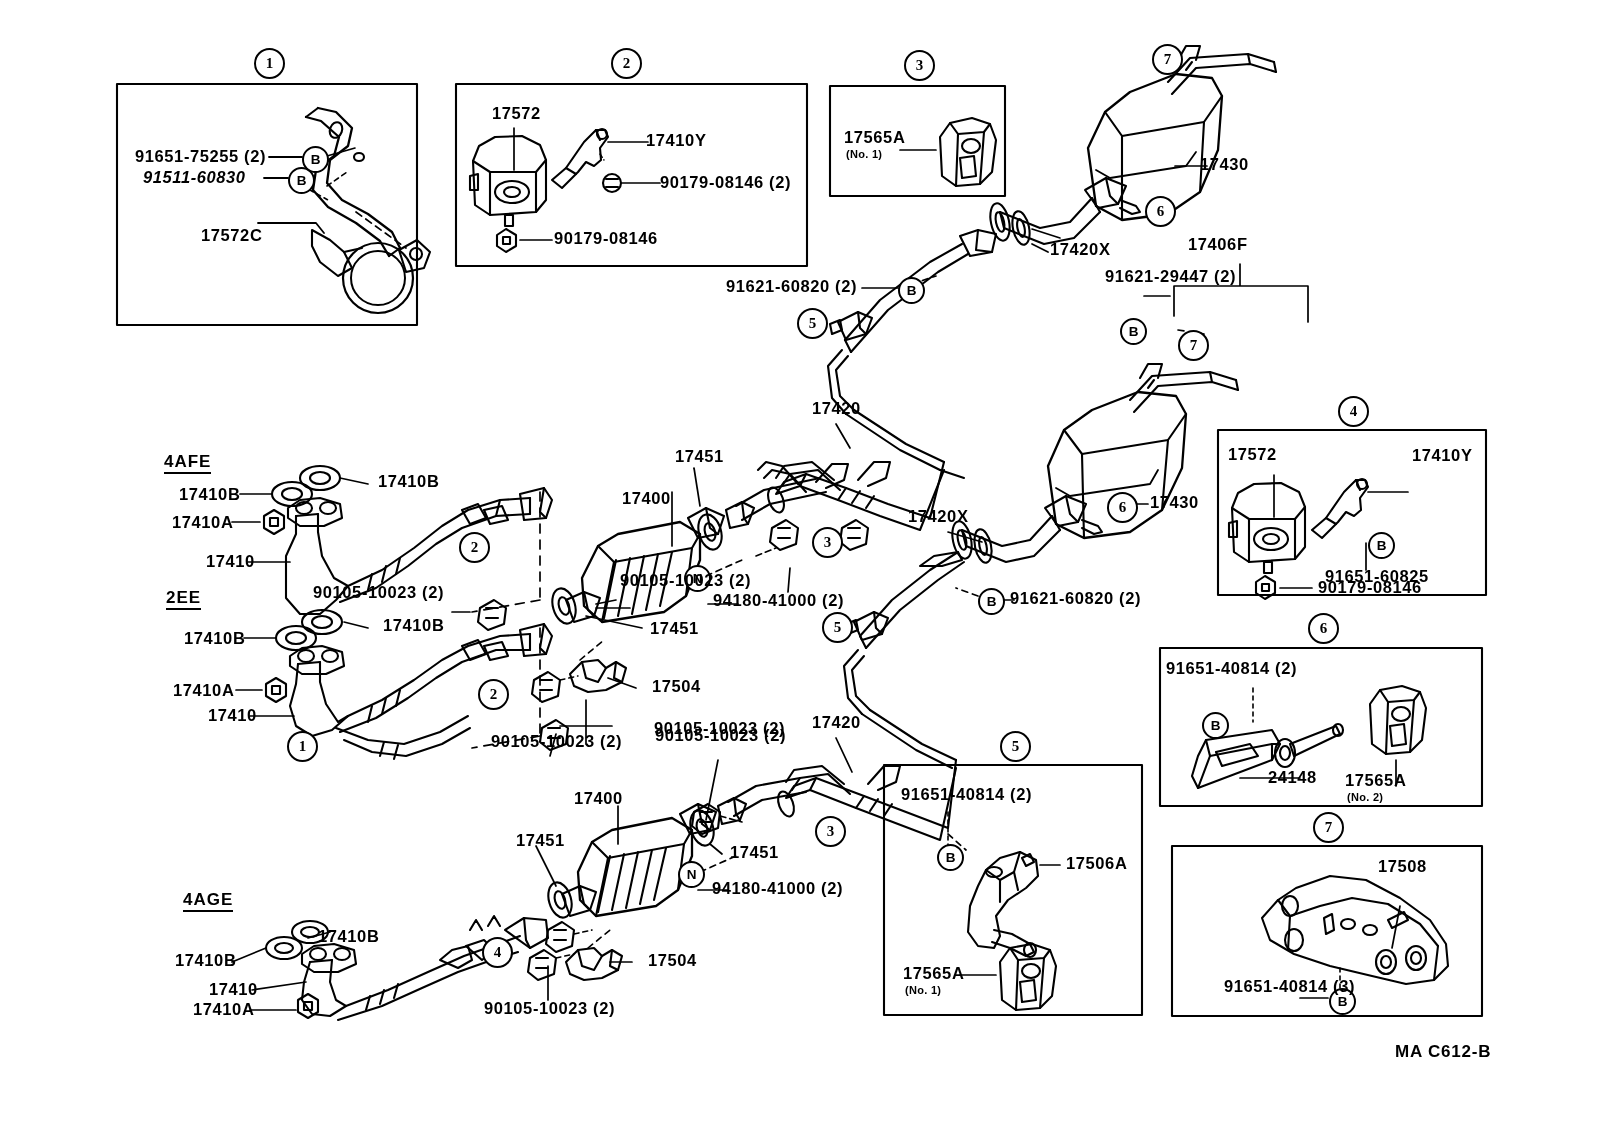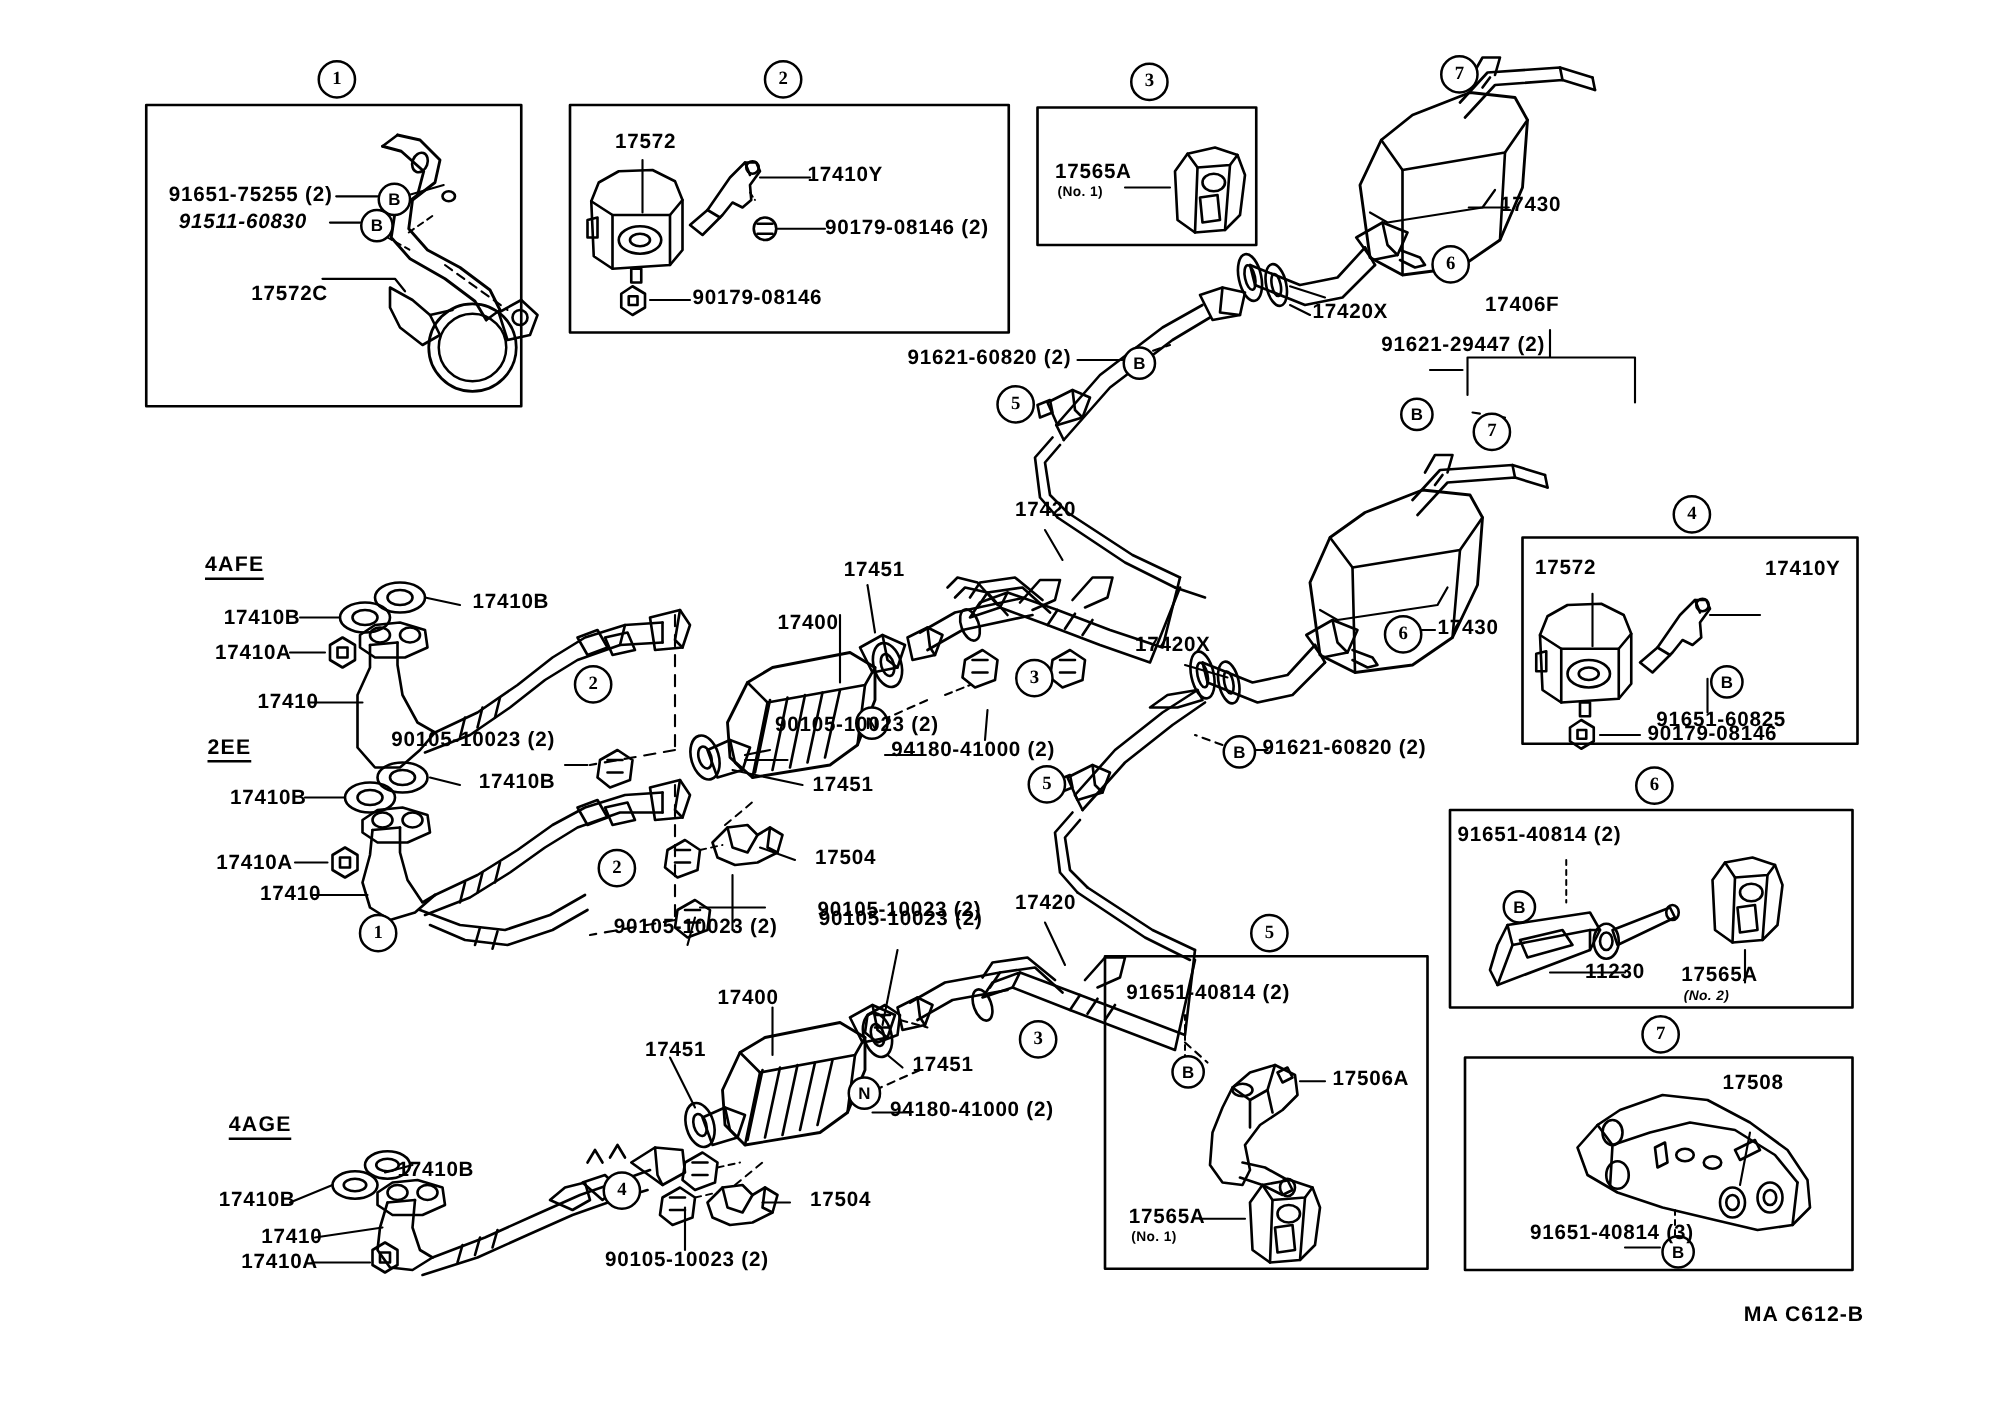--- a/index.html
+++ b/index.html
@@ -502,23 +502,23 @@
   <div class="lbl" style="left:1325px;top:568px;">91651-60825</div>
 
   <div class="lbl" style="left:1318px;top:579px;">90179-08146</div>
 
   <div class="lbl" style="left:901px;top:786px;">91651-40814 (2)</div>
   <div class="lbl" style="left:1066px;top:855px;">17506A</div>
   <div class="lbl" style="left:903px;top:965px;">17565A</div>
   <div class="lbl sm" style="left:905px;top:985px;">(No. 1)</div>
 
   <div class="lbl" style="left:1166px;top:660px;">91651-40814 (2)</div>
-  <div class="lbl" style="left:1268px;top:769px;">11230</div>
+  <div class="lbl" style="left:1268px;top:769px;">24148</div>
   <div class="lbl" style="left:1345px;top:772px;">17565A</div>
-  <div class="lbl sm" style="left:1347px;top:792px;font-style:italic;">(No. 2)</div>
+  <div class="lbl sm" style="left:1347px;top:792px;">(No. 2)</div>
 
   <div class="lbl" style="left:1378px;top:858px;">17508</div>
   <div class="lbl" style="left:1224px;top:978px;">91651-40814 (3)</div>
 
   <div class="lbl" style="left:1200px;top:156px;">17430</div>
   <div class="lbl" style="left:1150px;top:494px;">17430</div>
   <div class="lbl" style="left:1188px;top:236px;">17406F</div>
   <div class="lbl" style="left:1105px;top:268px;">91621-29447 (2)</div>
   <div class="lbl" style="left:1050px;top:241px;">17420X</div>
   <div class="lbl" style="left:908px;top:508px;">17420X</div>
@@ -535,21 +535,21 @@
   <div class="lbl" style="left:730px;top:844px;">17451</div>
   <div class="lbl" style="left:620px;top:572px;">90105-10023 (2)</div>
   <div class="lbl" style="left:713px;top:592px;">94180-41000 (2)</div>
   <div class="lbl" style="left:712px;top:880px;">94180-41000 (2)</div>
   <div class="lbl" style="left:654px;top:720px;">90105-10023 (2)</div>
   <div class="lbl" style="left:652px;top:678px;">17504</div>
   <div class="lbl" style="left:648px;top:952px;">17504</div>
   <div class="lbl" style="left:491px;top:733px;">90105-10023 (2)</div>
   <div class="lbl" style="left:484px;top:1000px;">90105-10023 (2)</div>
 
-  <div class="lbl eng" style="left:164px;top:443px;text-align:right;">4AFE</div>
+  <div class="lbl eng" style="left:164px;top:453px;text-align:right;">4AFE</div>
   <div class="lbl eng" style="left:166px;top:589px;">2EE</div>
   <div class="lbl eng" style="left:183px;top:891px;">4AGE</div>
 
   <div class="lbl" style="left:378px;top:473px;">17410B</div>
   <div class="lbl" style="left:179px;top:486px;">17410B</div>
   <div class="lbl" style="left:172px;top:514px;">17410A</div>
   <div class="lbl" style="left:206px;top:553px;">17410</div>
   <div class="lbl" style="left:313px;top:584px;">90105-10023 (2)</div>
 
   <div class="lbl" style="left:383px;top:617px;">17410B</div>

